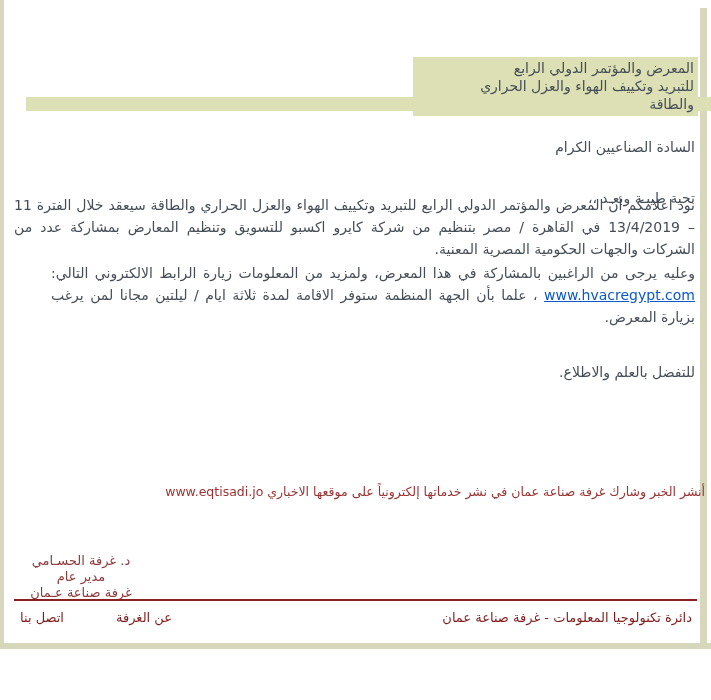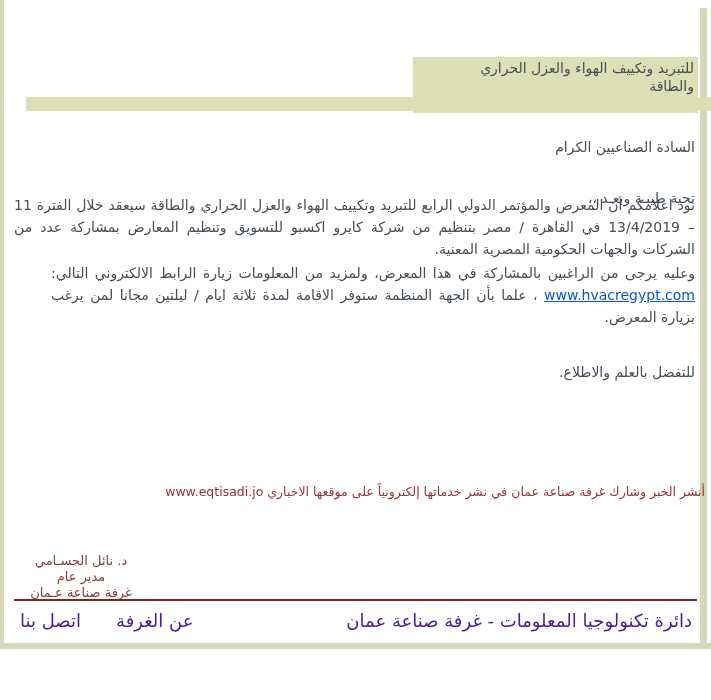--- a/index.html
+++ b/index.html
@@ -48,58 +48,59 @@
   .promo .promo-url { color: #993333; }
 
   .signature {
     position: absolute; left: 12px; top: 553px; width: 138px;
     text-align: center; color: #8d3b3b; font-size: 13px; line-height: 16px;
     direction: rtl;
   }
   .rule { position: absolute; left: 14px; top: 599px; width: 683px; height: 2px; background: #8b2020; }
 
   .footer-link, .footer-dept {
-    position: absolute; top: 610px; color: #4c1d95; font-size: 18px; direction: rtl;
+    position: absolute; top: 610px; color: #7f1d1d; font-size: 13px; direction: rtl;
   }
   .footer-contact { left: 20px; }
   .footer-about { left: 116px; }
   .footer-dept { right: 19px; }
 </style>
 </head>
 <body>
 
 <div class="page">
 
   <div class="left-strip"></div>
   <div class="right-strip"></div>
   <div class="bottom-bar"></div>
 
   <div class="header-bar"></div>
   <div class="header-box">
+    <div>المعرض والمؤتمر الدولي الرابع</div>
     <div>للتبريد وتكييف الهواء والعزل الحراري</div>
     <div>والطاقة</div>
   </div>
 
   <div class="txt greeting1">السادة الصناعيين الكرام</div>
   <div class="txt greeting2">تحية طيبـة وبعـد ،،</div>
 
   <div class="txt para para1">نود اعلامكم أن المعرض والمؤتمر الدولي الرابع للتبريد وتكييف الهواء والعزل الحراري والطاقة سيعقد خلال الفترة 11 – 13/4/2019 في القاهرة / مصر بتنظيم من شركة كايرو اكسبو للتسويق وتنظيم المعارض بمشاركة عدد من الشركات والجهات الحكومية المصرية المعنية.</div>
 
   <div class="txt para para2">
     <span>وعليه يرجى من الراغبين بالمشاركة في هذا المعرض، ولمزيد من المعلومات زيارة الرابط الالكتروني التالي: </span><a class="inline-link">www.hvacregypt.com</a><span> ، علما بأن الجهة المنظمة ستوفر الاقامة لمدة ثلاثة ايام / ليلتين مجانا لمن يرغب بزيارة المعرض.</span>
   </div>
 
   <div class="txt note">للتفضل بالعلم والاطلاع.</div>
 
   <div class="promo">
     <span>أنشر الخبر وشارك غرفة صناعة عمان في نشر خدماتها إلكترونياً على موقعها الاخباري </span><span class="promo-url">www.eqtisadi.jo</span>
   </div>
 
   <div class="signature">
-    <div>د. نائل الحسـامي</div>
+    <div>د. غرفة الحسـامي</div>
     <div>مدير عام</div>
     <div>غرفة صناعة عـمان</div>
   </div>
 
   <div class="rule"></div>
 
   <div class="footer-link footer-contact">اتصل بنا</div>
   <div class="footer-link footer-about">عن الغرفة</div>
   <div class="footer-dept">دائرة تكنولوجيا المعلومات - غرفة صناعة عمان</div>
 

